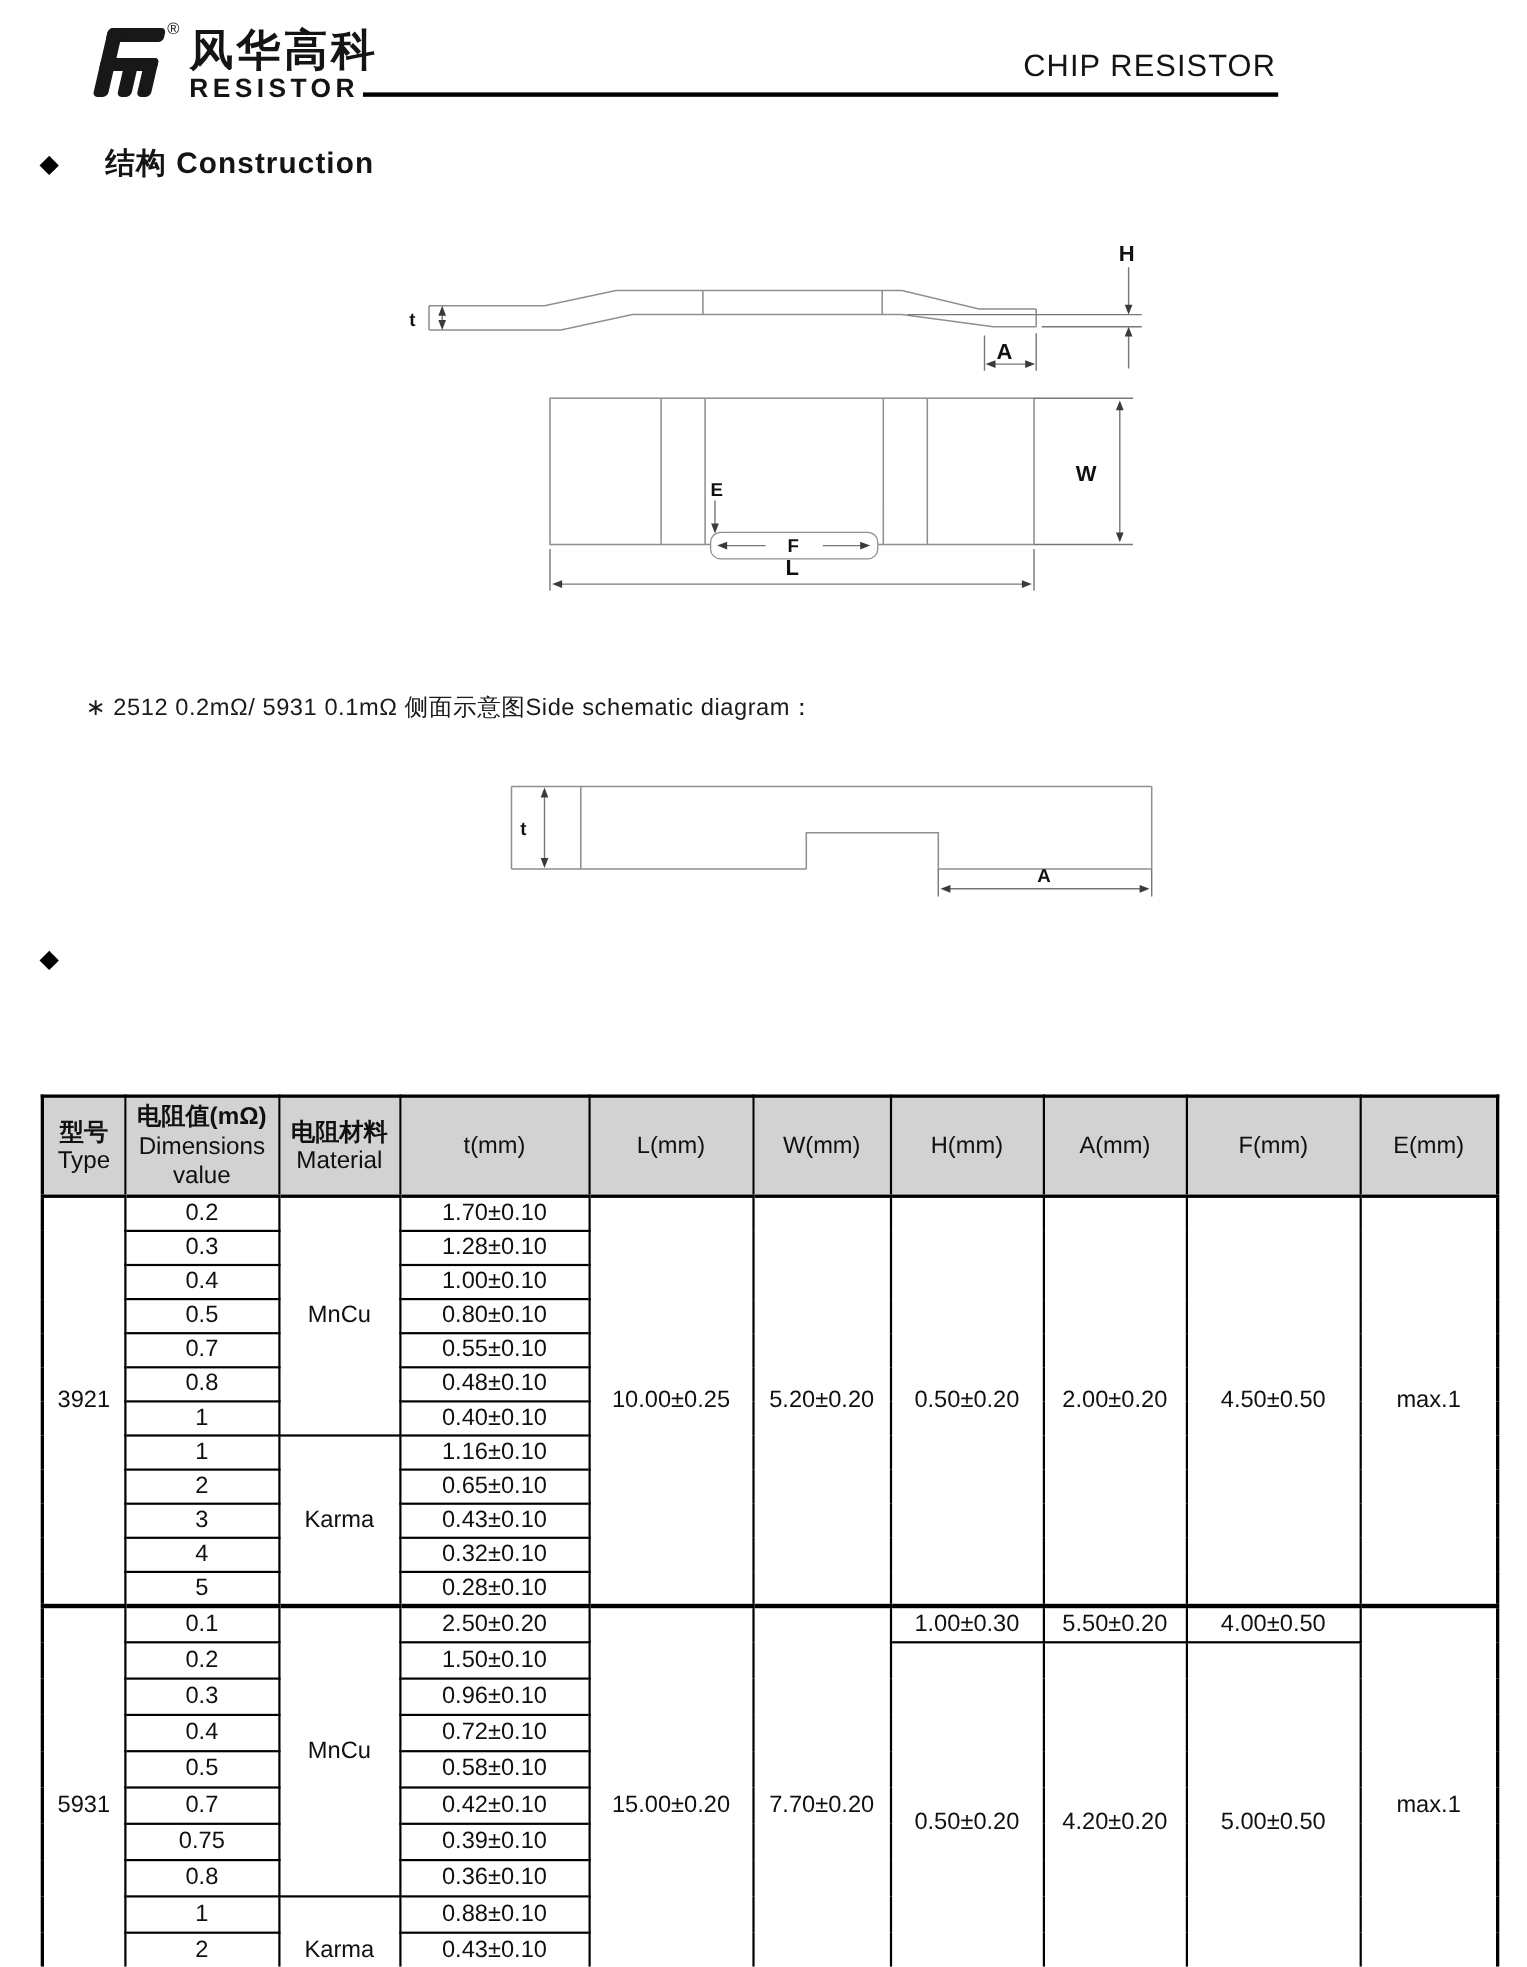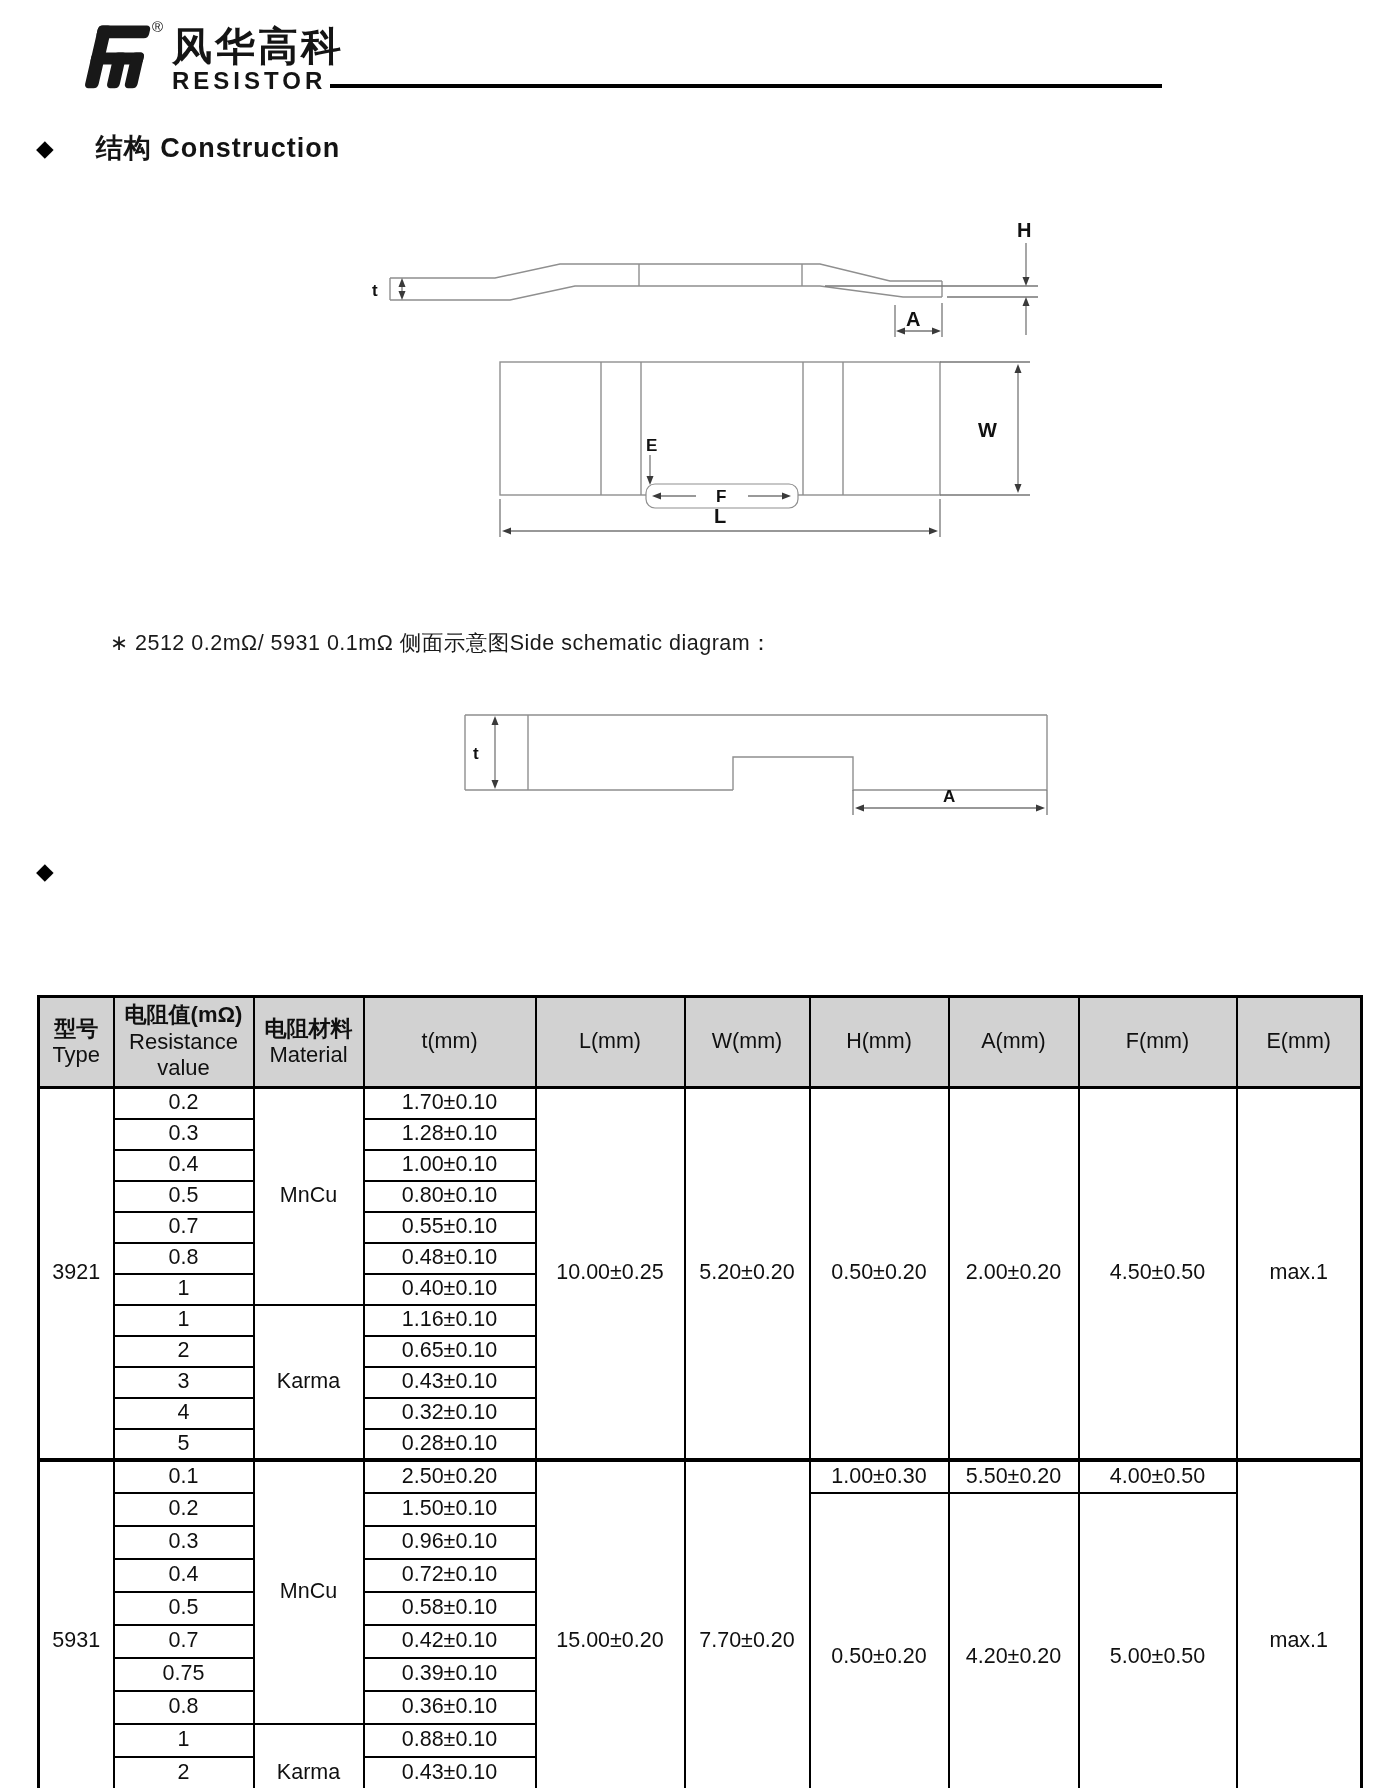--- a/index.html
+++ b/index.html
@@ -16,21 +16,21 @@
              font-size:28px;color:#141414;letter-spacing:1px;}
   .head-rule{position:absolute;left:330px;top:84px;width:832px;height:4px;background:#000;}
   
   .sec-head{position:absolute;left:36px;display:flex;align-items:center;gap:16px;}
   .sec-head .diamond{font-size:23px;color:#000;}
   .sec-head .sec-title{font-size:27px;font-weight:bold;color:#141414;letter-spacing:1px;margin-left:26px;}
   .sec-construction{top:130px;}
   .sec-dimensions{top:858px;}
   
   .construction-fig{position:absolute;left:350px;top:185px;width:740px;height:370px;}
-  .note-line{position:absolute;left:78px;top:628px;font-size:21.5px;color:#1a1a1a;letter-spacing:0.5px;margin-left:32px;}
+  .note-line{position:absolute;left:78px;top:628px;font-size:21.5px;color:#1a1a1a;letter-spacing:0.5px;}
   .side-schematic{position:absolute;left:395px;top:693px;width:670px;height:145px;}
   .fig-line{stroke:#8f8f8f;stroke-width:1.4;fill:none;}
   .dim-line{stroke:#777;stroke-width:1.3;fill:none;}
   .ah{fill:#3a3a3a;stroke:none;}
   .figlabel{font:bold 20px "Liberation Sans","DejaVu Sans",sans-serif;fill:#111;}
   .figlabel-sm{font:bold 17px "Liberation Sans","DejaVu Sans",sans-serif;fill:#111;}
   
   .dim-table{position:absolute;left:37px;top:995px;border-collapse:collapse;table-layout:fixed;
              width:1323px;border:3px solid #000;}
   .dim-table th,.dim-table td{border:2px solid #000;text-align:center;vertical-align:middle;
@@ -56,20 +56,21 @@
         <rect x="40" y="36" width="15" height="42" rx="5"></rect>
         <rect x="61" y="36" width="15" height="42" rx="5"></rect>
       </g>
     </svg>
   </div>
   <span class="logo-reg">®</span>
   <div class="brand">
     <div class="brand-cn">风华高科</div>
     <div class="brand-en">RESISTOR</div>
   </div>
+  <div class="doc-title">CHIP RESISTOR</div>
   <div class="head-rule"></div>
 
   <div class="sec-head sec-construction">
     <span class="diamond">◆</span>
     <span class="sec-title">结构 Construction</span>
   </div>
 
   <svg class="construction-fig" viewBox="0 0 740 370">
 
     <path class="fig-line" d="M40,93 H145 L210,79 H470 L540,96 H592 M40,115 H160 L225,101 H470 L553,112 H592 M40,93 V115 M592,96 V112"></path>
@@ -156,21 +157,21 @@
         <col style="width:125px">
     </colgroup>
     <thead>
       <tr>
         <th>
           <span class="hd-cn">型号</span>
           <span class="hd-en">Type</span>
         </th>
         <th>
           <span class="hd-cn">电阻值(mΩ)</span>
-          <span class="hd-en">Resistance</span>
+          <span class="hd-en">Dimensions</span>
           <span class="hd-en">value</span>
         </th>
         <th>
           <span class="hd-cn">电阻材料</span>
           <span class="hd-en">Material</span>
         </th>
         <th>t(mm)</th>
         <th>L(mm)</th>
         <th>W(mm)</th>
         <th>H(mm)</th>

